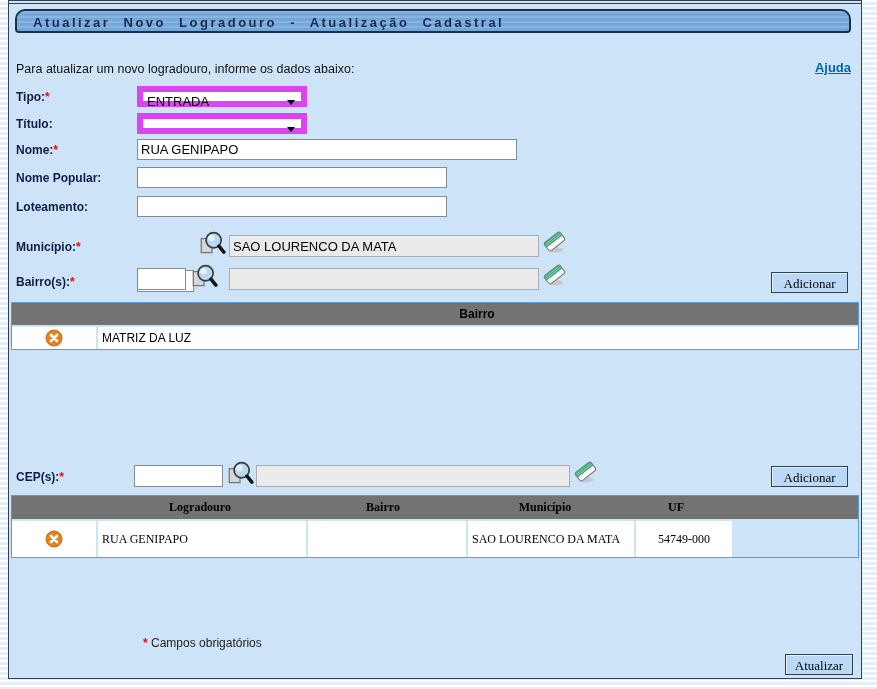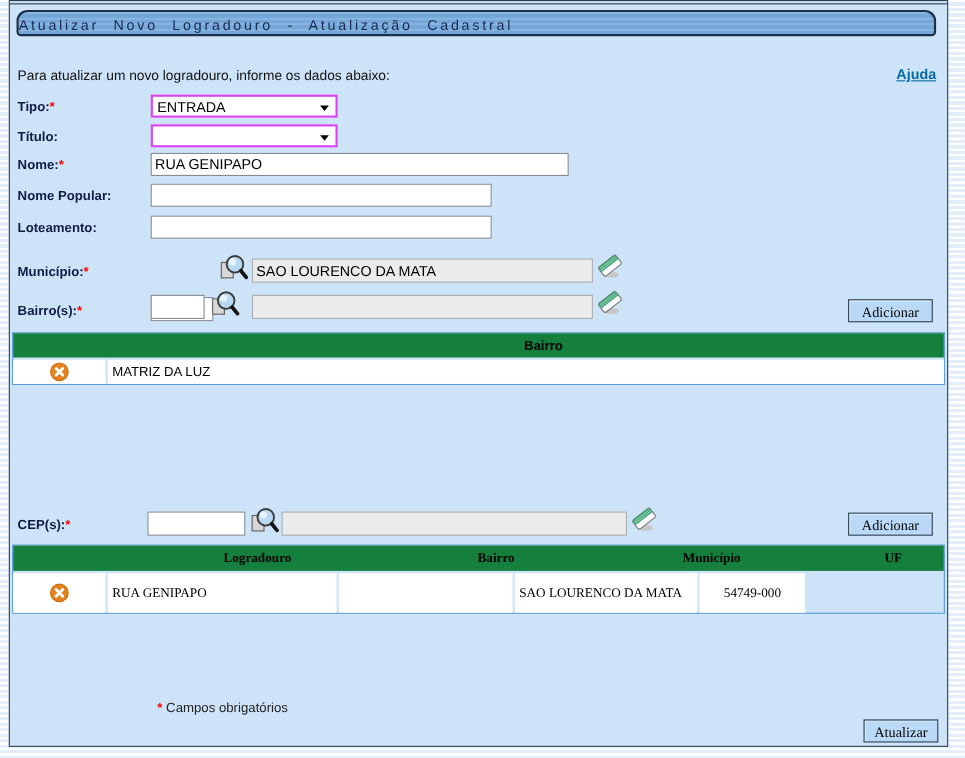--- a/index.html
+++ b/index.html
@@ -10,54 +10,54 @@
   }
   .win{
     position:absolute;left:8px;top:0;width:854px;height:679px;box-sizing:border-box;
     background:#cde4f8;border:1px solid #31404f;
   }
   .win .topline{position:absolute;top:2px;left:0;width:100%;height:1px;background:#31404f;}
   .titlebar{
     position:absolute;left:6px;top:8px;width:836px;height:24px;
     border:2px solid #1e2f4e;border-radius:10px 10px 4px 4px;
     background:repeating-linear-gradient(180deg,#87b5e3 0 2px,#74a6d8 2px 5px);
-    color:#1b2a4c;font-size:13px;font-weight:normal;line-height:24px;
-    letter-spacing:2.5px;word-spacing:7px;box-sizing:border-box;
+    color:#1b2a4c;font-size:13px;font-weight:bold;line-height:24px;
+    letter-spacing:2.5px;word-spacing:7px;padding-left:16px;box-sizing:border-box;
     white-space:nowrap;overflow:hidden;
   }
   .intro{position:absolute;left:7px;top:61px;font-size:12.5px;color:#111;}
   .help{position:absolute;right:10px;top:59px;font-size:13px;font-weight:bold;
         color:#0369a1;text-decoration:underline;cursor:pointer;}
   .lbl{position:absolute;left:7px;font-size:12px;font-weight:bold;color:#101c45;white-space:nowrap;}
   .req{color:#ff0000;font-weight:bold;}
   .inp{
     position:absolute;box-sizing:border-box;height:21px;border:1px solid #848b93;
     background:#fff;font-family:"Liberation Sans",sans-serif;font-size:13px;color:#000;
     padding:0 3px;outline:none;
   }
   .ro{background:#ebebeb;border:1px solid #a7adb3;height:22px;}
   .sel{
-    position:absolute;box-sizing:border-box;height:21px;width:170px;border:2px solid #d946ef;
+    position:absolute;box-sizing:border-box;height:21px;width:170px;border:6px solid #d946ef;
     background:#fff;font-size:13px;color:#000;line-height:19px;padding-left:4px;cursor:default;
   }
   .sel .arrow{position:absolute;right:6px;top:8px;width:0;height:0;
     border-left:4px solid transparent;border-right:4px solid transparent;border-top:5px solid #000;}
   .icon{position:absolute;cursor:pointer;line-height:0;}
   .btn{
     position:absolute;box-sizing:border-box;height:21px;background:#b9d9f7;
     border:1px solid #30404f;box-shadow:inset 1px 1px 0 rgba(255,255,255,.65);
     font-family:Liberation Serif, serif;font-size:13px;color:#000;text-align:center;
     line-height:19px;cursor:pointer;
   }
   .tbl{
     position:absolute;left:2px;width:848px;box-sizing:border-box;
     border:1px solid #5c9bd3;background:#cde4f8;
     display:flex;flex-direction:column;gap:2px;
   }
-  .thead{background:#15803d;display:grid;gap:34px;}
+  .thead{background:#737373;display:grid;}
   .trow{display:grid;gap:2px;}
   .th{font-size:12px;font-weight:bold;color:#000;text-align:center;padding:4px 2px;}
   .td{background:#fff;font-size:12px;color:#000;display:flex;align-items:center;padding:1px 4px;box-sizing:border-box;}
   .td.icon-cell{justify-content:center;}
   .td.center{justify-content:center;}
   .cols-bairro{grid-template-columns:84px 1fr;}
   .cols-cep{grid-template-columns:84px 208px 158px 166px 96px 1fr;font-family:Liberation Serif, serif;}
   .note{position:absolute;left:134px;top:635px;font-size:12px;color:#222;}
 </style>
 </head>
@@ -191,21 +191,20 @@
   </span>
   <button class="btn" style="left:762px;top:465px;width:77px">Adicionar</button>
 
   <div class="tbl" style="top:494px">
     <div class="thead cols-cep">
       <div class="th"></div>
       <div class="th">Logradouro</div>
       <div class="th">Bairro</div>
       <div class="th">Município</div>
       <div class="th">UF</div>
-      <div class="th">CEP</div>
     </div>
     <div class="trow cols-cep">
       <div class="td icon-cell" style="height:36px">
         <span class="icon" style="position:static">
           <svg width="18" height="18" viewBox="0 0 18 18">
             <circle cx="9" cy="9" r="8" fill="#e5811f" stroke="#c96d10"></circle>
             <path d="M6 6 L12 12 M12 6 L6 12" stroke="#fff" stroke-width="2.6" stroke-linecap="round"></path>
           </svg>
         </span>
       </div>

